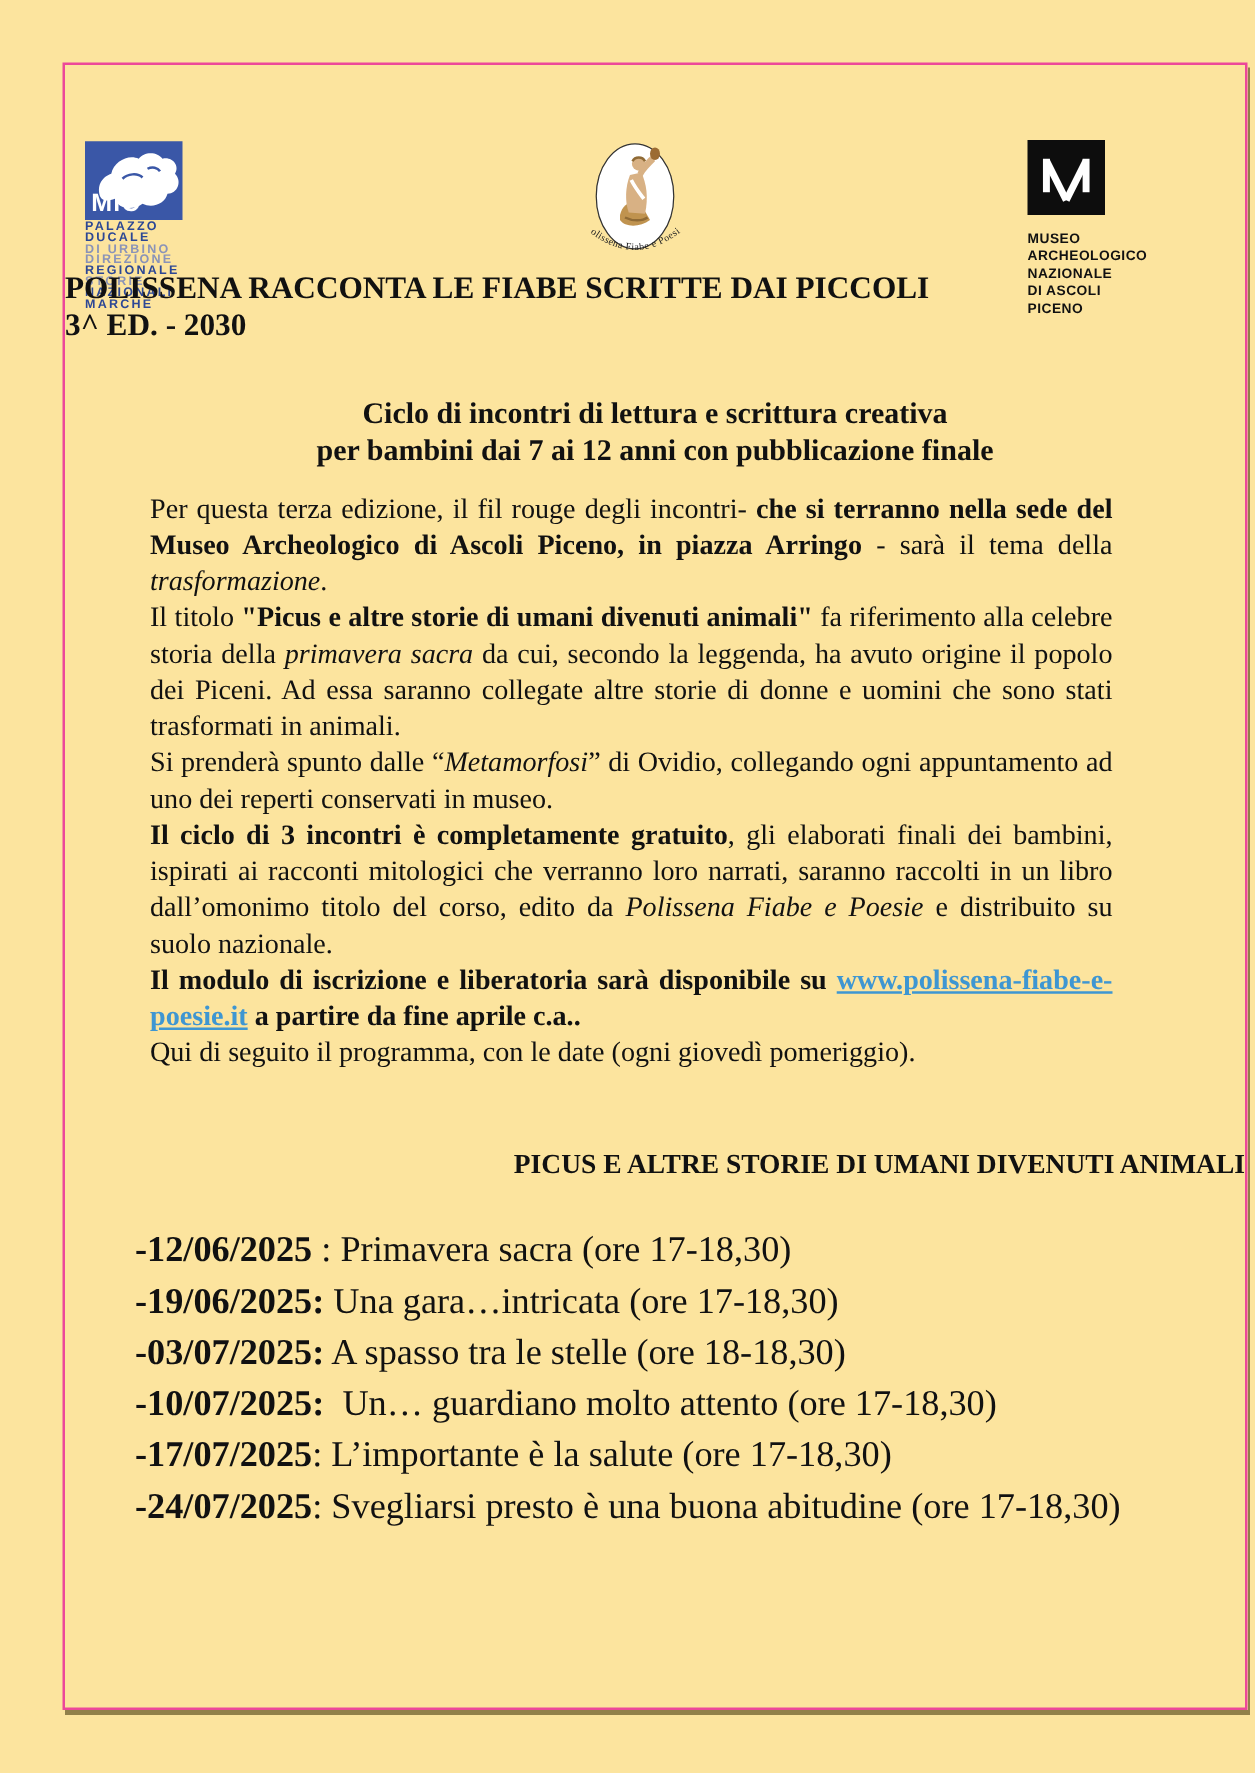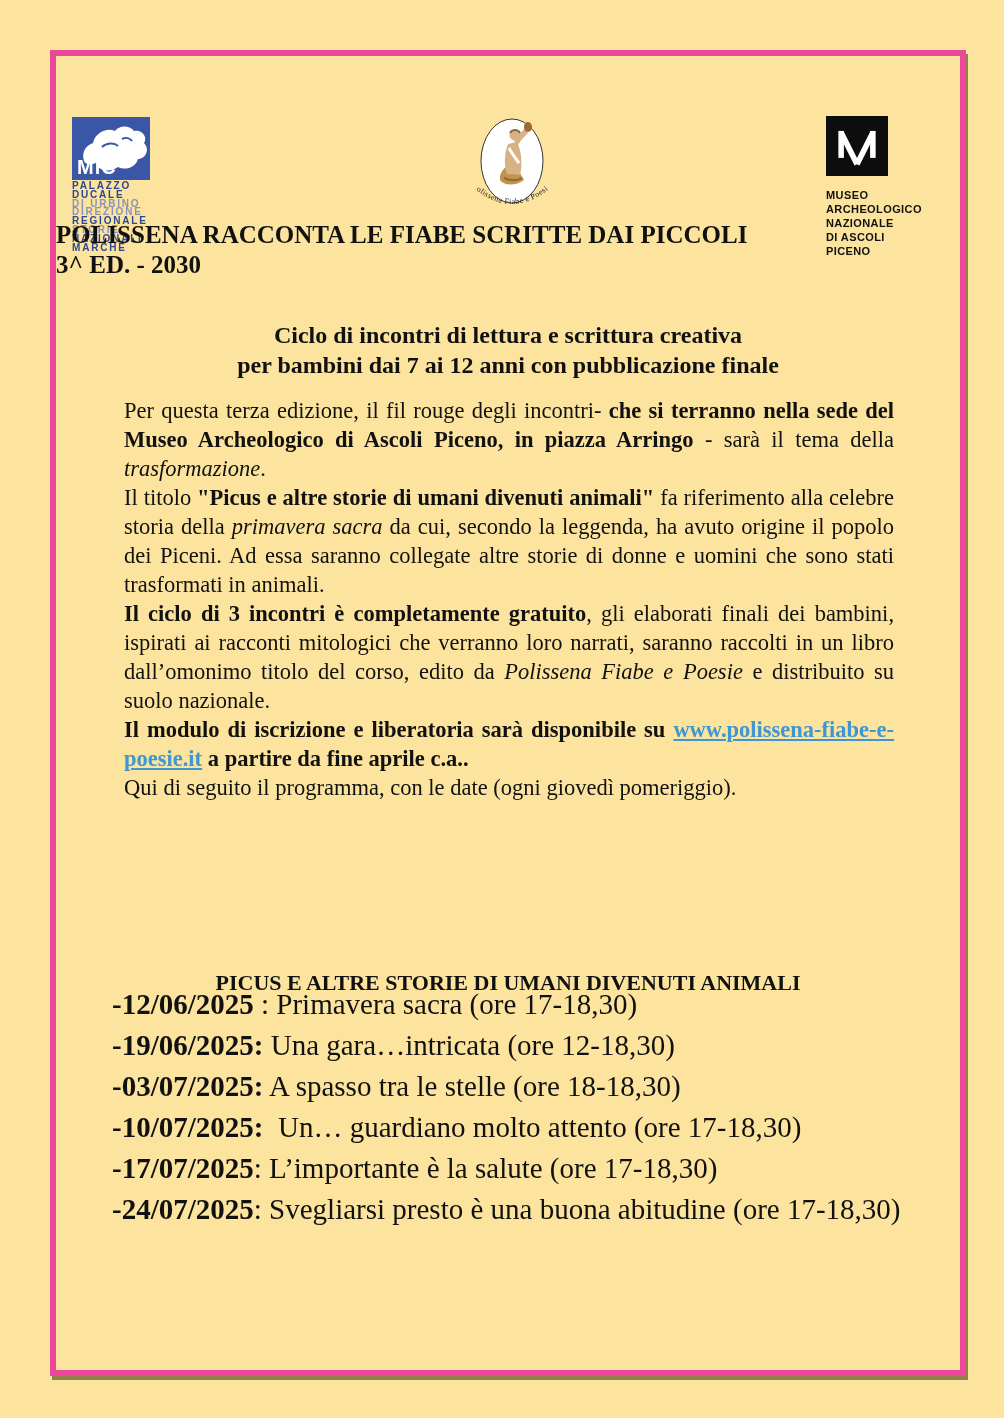--- a/index.html
+++ b/index.html
@@ -6,22 +6,23 @@
   body{
     width:1004px;height:1418px;
     background:#fce49e;
     font-family:"Liberation Serif", serif;
     color:#111;
     position:relative;
   }
   .frame{
     position:absolute;left:50px;top:50px;
     width:904px;height:1314px;
-    border:6px solid #ec4899;
+    border:2px solid #ec4899;
     box-shadow:2px 4px 0 rgba(110,95,45,.75);
+    padding-left:40px;
   }
   
   .logo-mic{position:absolute;left:16px;top:61px;width:170px;}
   .mic-square{position:relative;width:78px;height:63px;background:#3a57a7;overflow:hidden;}
   .mic-square svg{position:absolute;left:0;top:0;}
   .mic-acronym{
     position:absolute;left:5px;bottom:1px;
     font-family:"Liberation Sans",sans-serif;
     font-weight:bold;font-size:20px;color:#fff;letter-spacing:1px;
   }
@@ -55,22 +56,22 @@
   .bodytext{
     position:absolute;left:68px;top:340px;width:770px;
     font-size:22.5px;line-height:29px;text-align:justify;
   }
   .bodytext p{margin:0;}
   .b{font-weight:bold;}
   .i{font-style:italic;}
   a.link{color:#3e96d2;font-weight:bold;text-decoration:underline;cursor:pointer;}
   
   .program-heading{
-    position:absolute;top:914px;left:0;width:100%;
-    text-align:center;font-weight:bold;font-size:22px;margin:0;
+    position:absolute;top:866px;left:0;width:100%;
+    text-align:right;font-weight:bold;font-size:22px;margin:0;
   }
   .program-list{
     position:absolute;left:56px;top:928px;width:790px;
     font-size:29px;
   }
   .program-item{line-height:41px;white-space:pre-wrap;}
 </style>
 </head>
 <body>
 
@@ -143,29 +144,30 @@
   </h1>
 
   <h2 class="subtitle">
     <span>Ciclo di incontri di lettura e scrittura creativa</span><br>
     <span>per bambini dai 7 ai 12 anni con pubblicazione finale</span>
   </h2>
 
   <div class="bodytext">
     <p><span>Per questa terza edizione, il fil rouge degli incontri- </span><span class="b">che si terranno nella sede del Museo Archeologico di Ascoli Piceno, in piazza Arringo</span><span> - sarà il tema della </span><span class="i">trasformazione</span><span>.</span></p>
     <p><span>Il titolo </span><span class="b">"Picus e altre storie di umani divenuti animali"</span><span> fa riferimento alla celebre storia della </span><span class="i">primavera sacra</span><span> da cui, secondo la leggenda, ha avuto origine il popolo dei Piceni. Ad essa saranno collegate altre storie di donne e uomini che sono stati trasformati in animali.</span></p>
+    <p><span>Si prenderà spunto dalle “</span><span class="i">Metamorfosi</span><span>” di Ovidio, collegando ogni appuntamento ad uno dei reperti conservati in museo.</span></p>
     <p><span class="b">Il ciclo di 3 incontri è completamente gratuito</span><span>, gli elaborati finali dei bambini, ispirati ai racconti mitologici che verranno loro narrati, saranno raccolti in un libro dall’omonimo titolo del corso, edito da </span><span class="i">Polissena Fiabe e Poesie</span><span> e distribuito su suolo nazionale.</span></p>
     <p><span class="b">Il modulo di iscrizione e liberatoria sarà disponibile su </span><a class="link">www.polissena-fiabe-e-poesie.it</a><span class="b"> a partire da fine aprile c.a..</span></p>
     <p><span>Qui di seguito il programma, con le date (ogni giovedì pomeriggio).</span></p>
   </div>
 
   <h3 class="program-heading">PICUS E ALTRE STORIE DI UMANI DIVENUTI ANIMALI</h3>
 
   <div class="program-list">
     <div class="program-item"><span class="b">-12/06/2025</span><span> : Primavera sacra (ore 17-18,30)</span></div>
-    <div class="program-item"><span class="b">-19/06/2025:</span><span> Una gara…intricata (ore 12-18,30)</span></div>
+    <div class="program-item"><span class="b">-19/06/2025:</span><span> Una gara…intricata (ore 17-18,30)</span></div>
     <div class="program-item"><span class="b">-03/07/2025:</span><span> A spasso tra le stelle (ore 18-18,30)</span></div>
     <div class="program-item"><span class="b">-10/07/2025:</span><span>  Un… guardiano molto attento (ore 17-18,30)</span></div>
     <div class="program-item"><span class="b">-17/07/2025</span><span>: L’importante è la salute (ore 17-18,30)</span></div>
     <div class="program-item"><span class="b">-24/07/2025</span><span>: Svegliarsi presto è una buona abitudine (ore 17-18,30)</span></div>
   </div>
 
 </div>
 
 </body></html>

